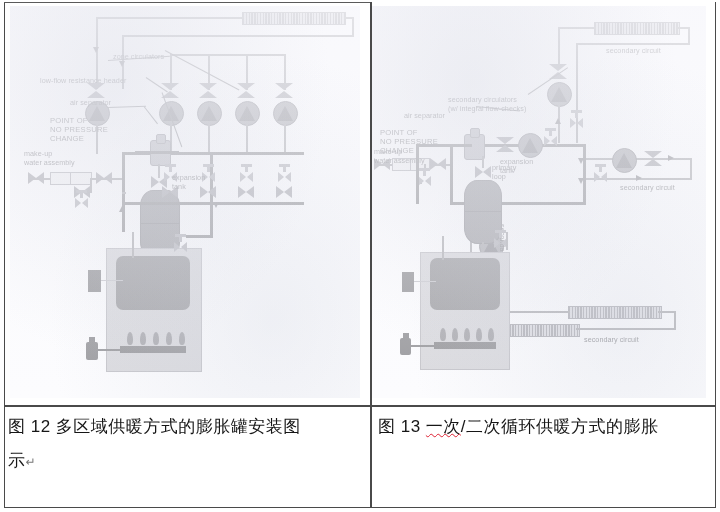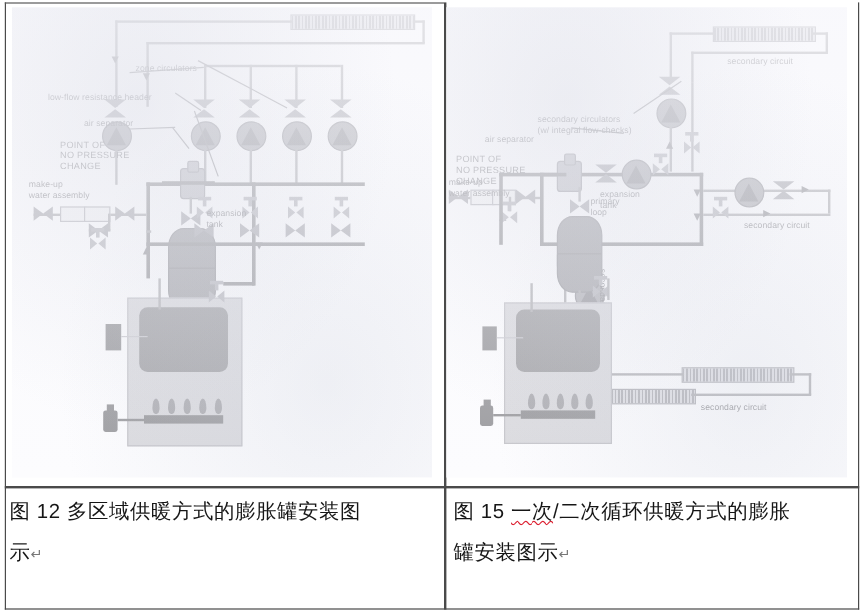--- a/index.html
+++ b/index.html
@@ -466,18 +466,17 @@
 
     <div class="scan"></div>
   </div>
 
   <div class="cap left">
     <span class="ln">图 12 多区域供暖方式的膨胀罐安装图</span>
     <span class="ln"><span>示</span><span class="pil">↵</span></span>
   </div>
 
   <div class="cap right">
-    <span class="ln"><span>图  15  </span><span class="wavy">一次</span><span>/二次循环供暖方式的膨胀</span></span>
-    <span class="ln"><span>罐安装图示</span><span class="pil">↵</span></span>
+    <span class="ln"><span>图  13  </span><span class="wavy">一次</span><span>/二次循环供暖方式的膨胀</span></span>
   </div>
 
 
 </div>
 
 </body></html>

